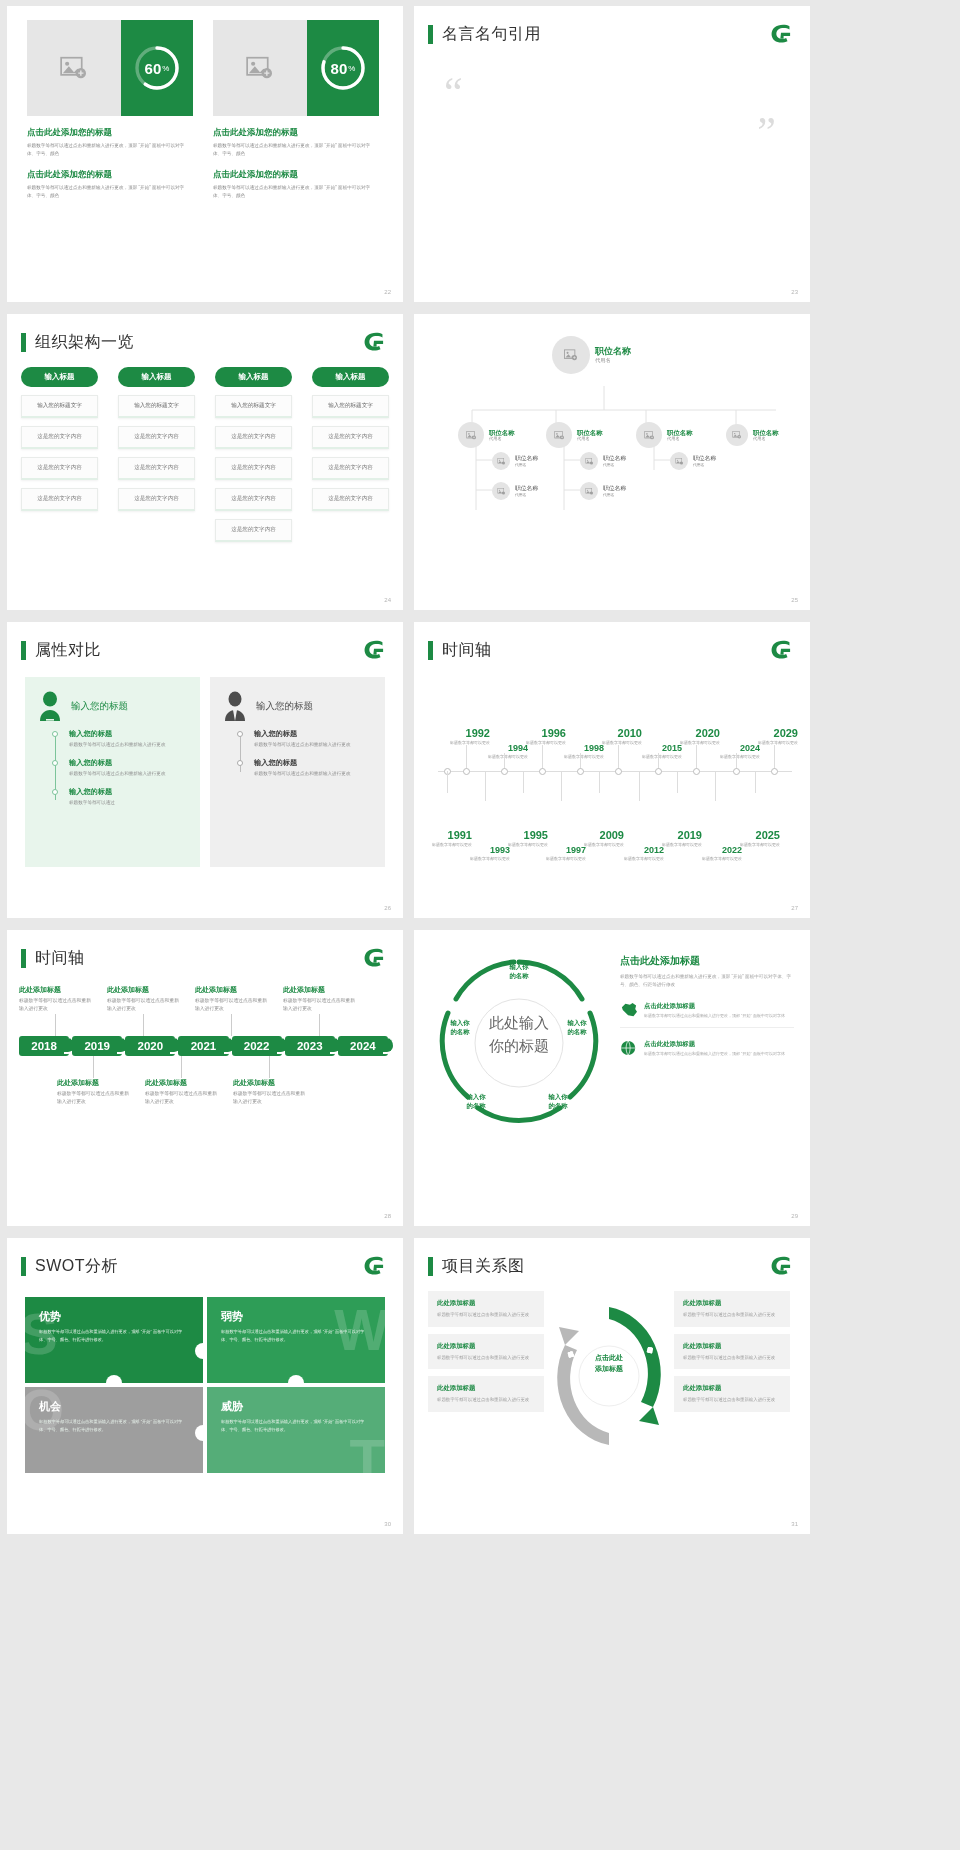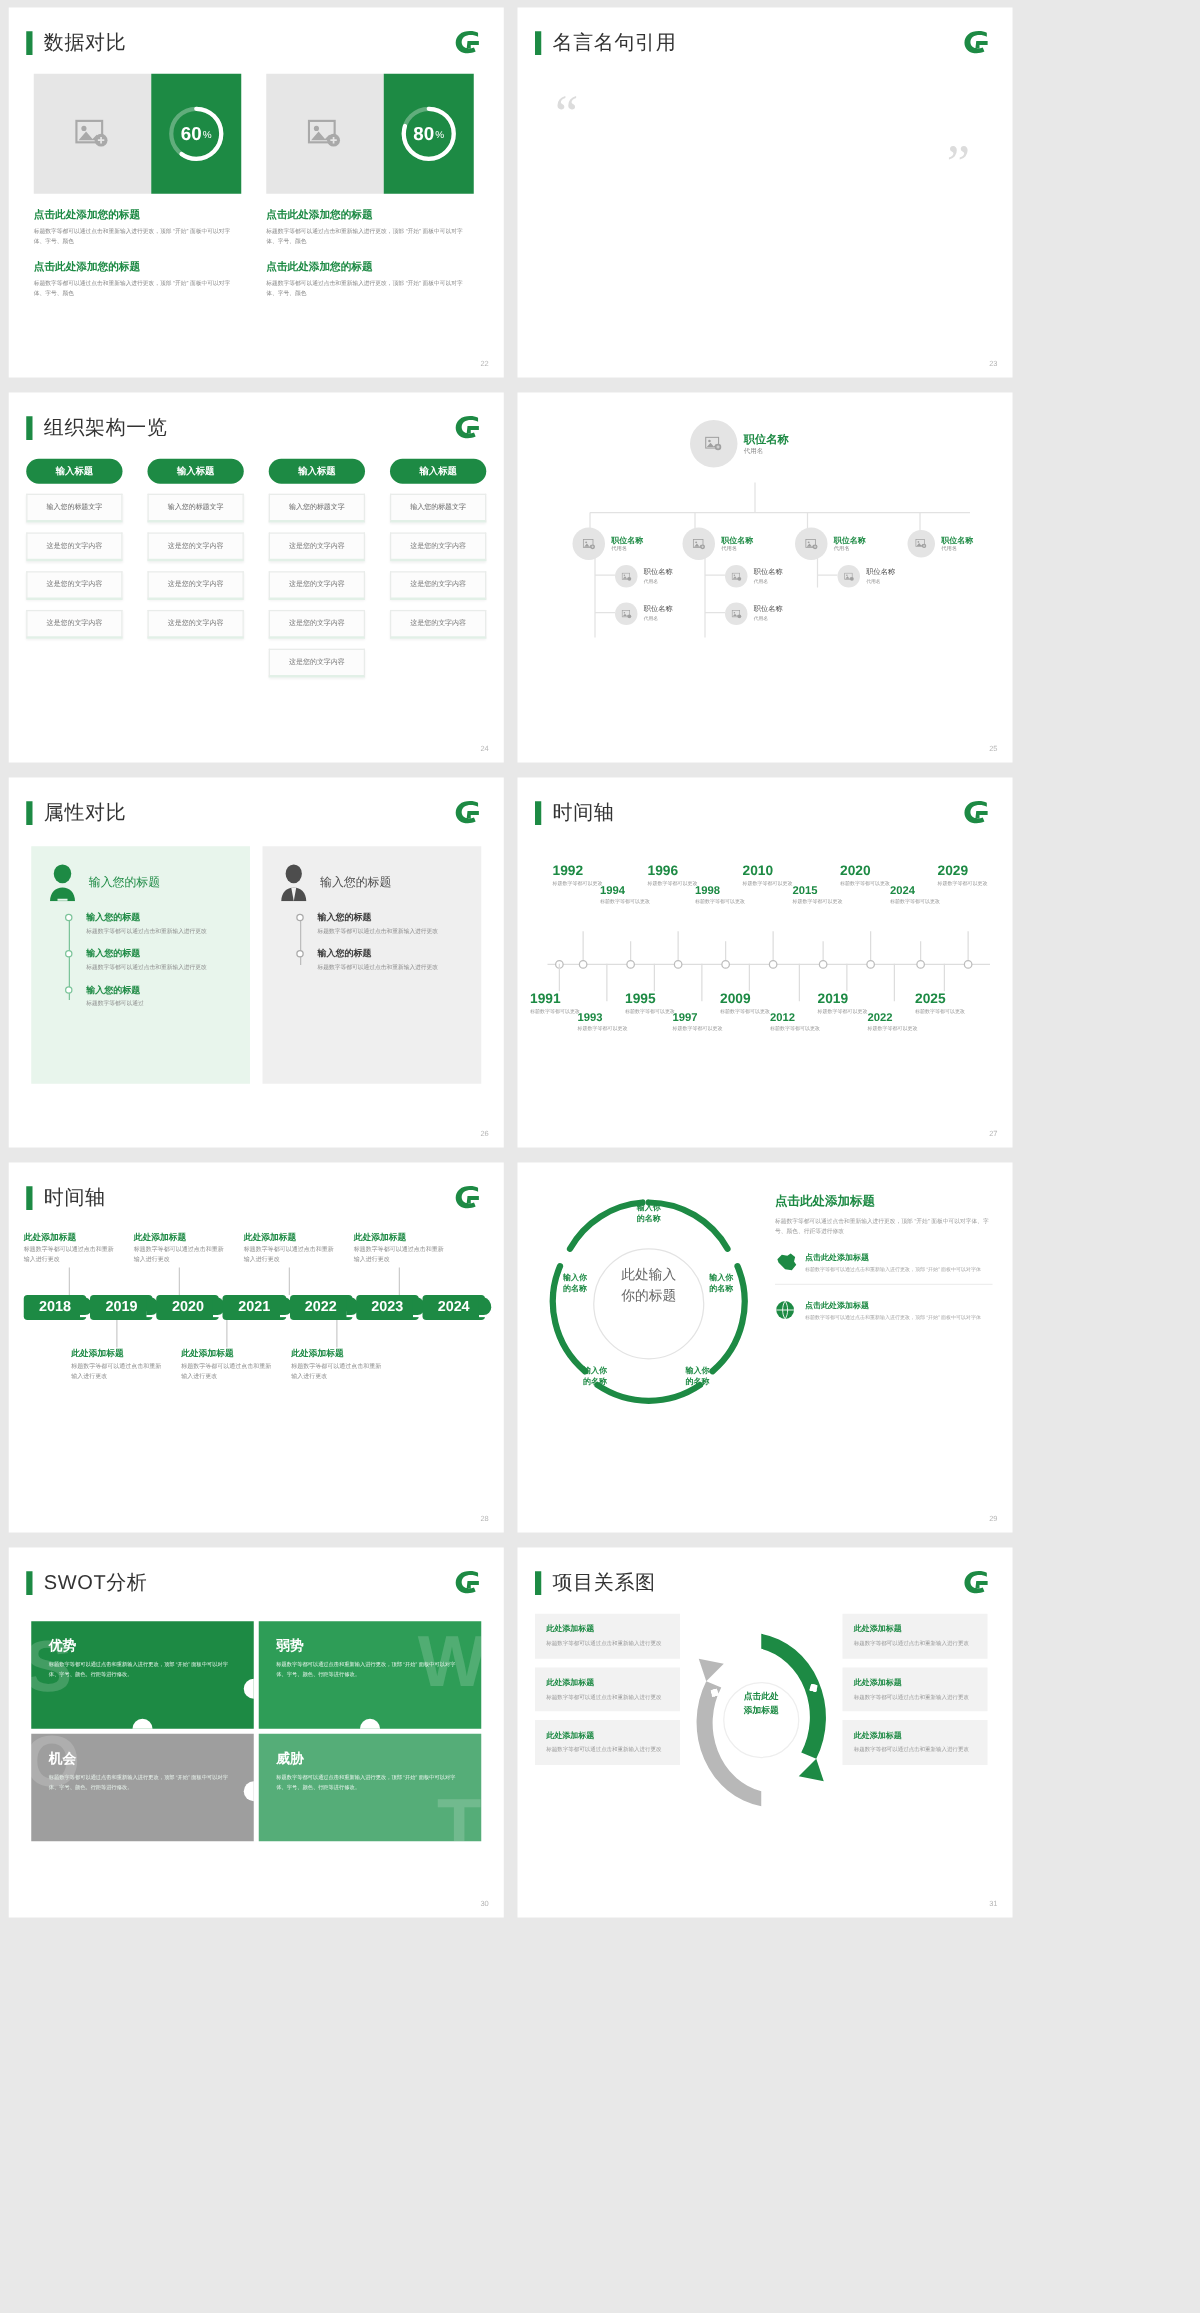--- a/index.html
+++ b/index.html
@@ -95,21 +95,21 @@
   .step h5 { font-size:7.2px; font-weight:bold; margin-bottom:2px; }
   .attrbox.green .step h5 { color:#1d8a44; }
   .attrbox.gray  .step h5 { color:#3d3d3d; }
   .step p { font-size:4.6px; color:#8d8d8d; line-height:1.7; }
 
   
   .tl27 { position:relative; height:230px; padding-top:10px; }
   .tl27 .axis { position:absolute; left:24px; right:18px; top:110px; height:1px; background:#ddd; }
   .tl27 .node { position:absolute; width:7px; height:7px; border-radius:50%; background:#fff;
                 border:1px solid #bdbdbd; top:107px; }
-  .tlitem { position:absolute; text-align:left; width:48px; }
+  .tlitem { position:absolute; text-align:right; width:48px;margin-top:36px; }
   .tlitem .yr { font-size:11px; font-weight:bold; color:#1d8a44; }
   .tlitem .yr.sm { font-size:9px; }
   .tlitem .ds { font-size:4px; color:#9a9a9a; line-height:1.5; margin-top:1px; }
   .tl27 .stem { position:absolute; width:1px; background:#ddd; }
 
   
   .tl28 { padding:16px 12px 0 12px; position:relative; }
   .chev-row { display:flex; margin-top:0; }
   .chev { position:relative; background:#1d8a44; color:#fff; font-size:11.5px; font-weight:bold;
           height:20px; line-height:20px; text-align:center; width:52px; margin-right:3px;
@@ -119,21 +119,21 @@
           background:#1d8a44; box-sizing:border-box; }
   .b28 { font-size:7px; color:#1d8a44; font-weight:bold; }
   .p28 { font-size:4.8px; color:#8d8d8d; line-height:1.75; margin-top:2px; }
   .col28 { width:72px; }
   .vstem { width:1px; height:22px; background:#ccc; margin:0 auto; }
 
   
   .s29 { display:flex; padding:10px 16px 0 10px; gap:6px; }
   .donut { position:relative; width:190px; height:205px; }
   .donut .ctr { position:absolute; left:58px; top:72px; width:74px; text-align:center;
-                font-size:11px; color:#666; line-height:1.5; }
+                font-size:15px; color:#666; line-height:1.5; }
   .lbl29 { position:absolute; font-size:6.4px; color:#1d8a44; font-weight:bold; text-align:center;
            line-height:1.45; width:44px; }
   .right29 { flex:1; padding-top:14px; }
   .right29 h3 { font-size:10px; color:#1d8a44; font-weight:bold; }
   .right29 .lead { font-size:4.6px; color:#999; line-height:1.8; margin-top:5px; }
   .r29row { display:flex; gap:6px; margin-top:12px; padding-bottom:8px; border-bottom:1px solid #eee; }
   .r29row h5 { font-size:6.4px; color:#1d8a44; font-weight:bold; }
   .r29row p { font-size:4px; color:#a5a5a5; line-height:1.7; margin-top:2px; }
 
   
@@ -160,29 +160,20 @@
   .cyc .core { position:absolute; left:27px; top:62px; width:64px; text-align:center;
                font-size:7px; color:#1d8a44; font-weight:bold; line-height:1.5; }
   .cyclab { position:absolute; font-size:5.4px; color:#fff; font-weight:bold; }
 </style>
 </head>
 <body>
 
 <div class="grid">
 
   <div class="slide">
-    <div class="s-head">
-      <div class="bar"></div>
-      <div class="s-title">数据对比</div>
-      <div class="logo">
-        <svg viewBox="0 0 40 32" width="26" height="22">
-            <path d="M33 4c-6-3-17-3-23 2C4 11 4 21 10 26c5 4 14 4 20 1l-2-5c-4 2-10 2-13-1-3-3-3-9 1-12 4-3 12-3 17 0zM20 14h14v5H24v4h-5z" fill="#1d8a44"></path>
-          </svg>
-      </div>
-    </div>
     <div class="s22-cards">
       <div class="s22-card">
         <div class="s22-top">
           <div class="imgbox">
             <svg class="imgicon" viewBox="0 0 32 28">
                 <rect x="1" y="2" width="24" height="20" fill="none" stroke="#a9a9a9" stroke-width="2"></rect>
                 <circle cx="8" cy="9" r="2.4" fill="#a9a9a9"></circle>
                 <path d="M3 20l7-8 6 7 4-4 5 5z" fill="#a9a9a9"></path>
                 <circle cx="24" cy="20" r="6" fill="#a9a9a9"></circle>
                 <path d="M24 17v6M21 20h6" stroke="#e6e6e6" stroke-width="1.6"></path>

